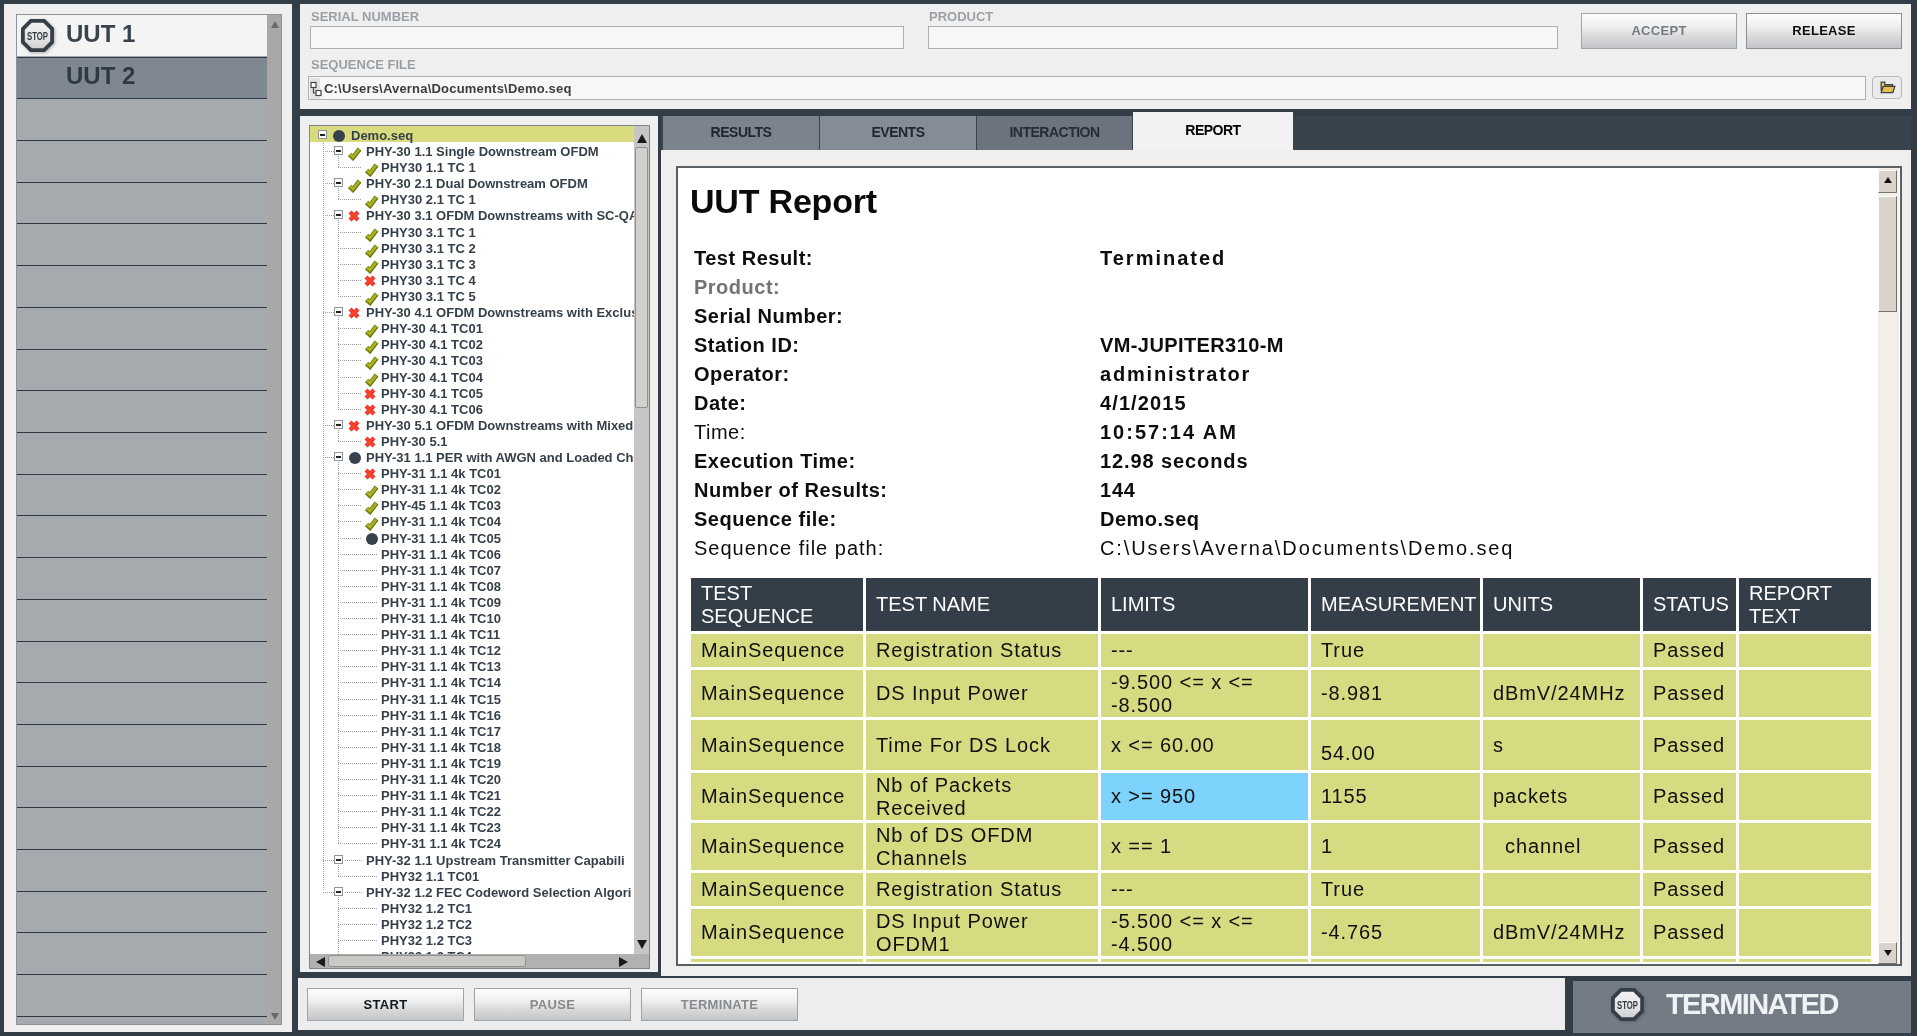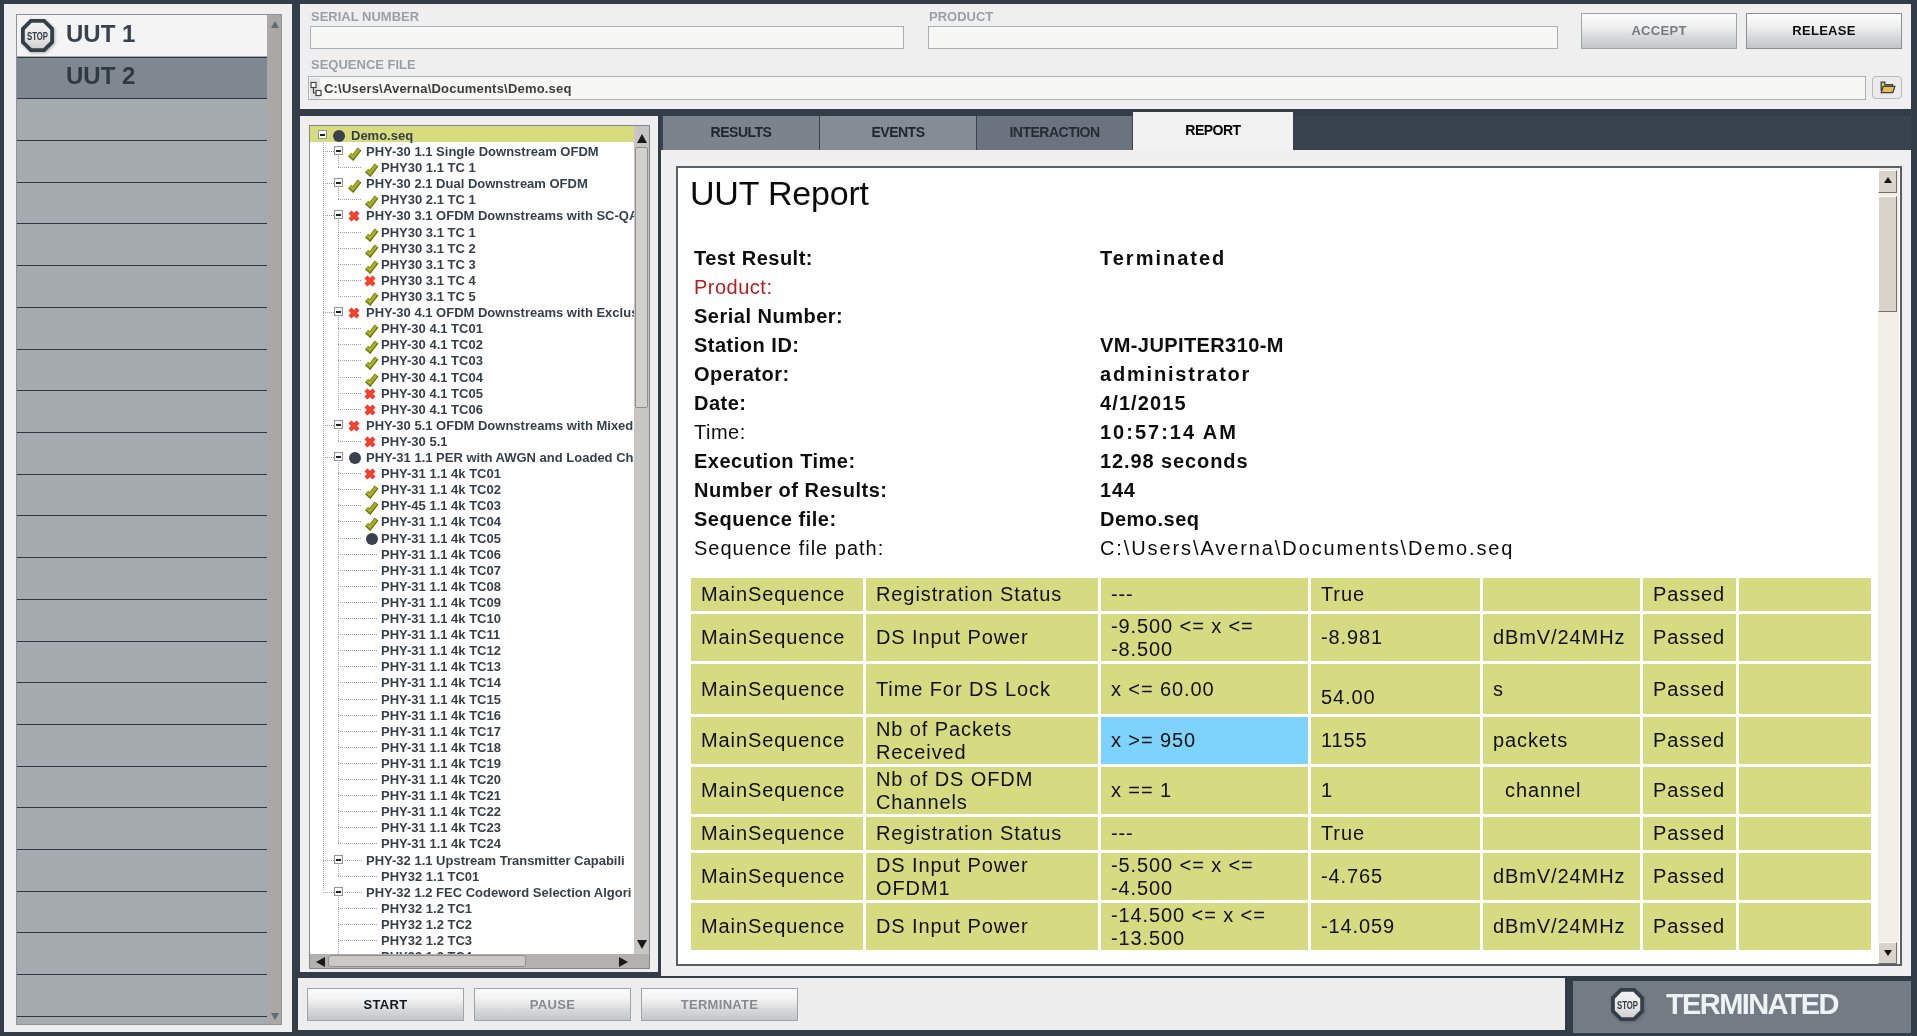--- a/index.html
+++ b/index.html
@@ -355,43 +355,52 @@
 <div class="abs" style="left:619px;top:957px;width:0;height:0;border-top:5px solid transparent;border-bottom:5px solid transparent;border-left:9px solid #1a1a1a"></div>
 <div class="abs" style="left:328px;top:955px;width:198px;height:12px;background:#cbc9c6;border:1px solid #909090;border-radius:3px"></div>
 <div class="abs" style="left:661px;top:116px;width:1250px;height:36px;background:#39434d"></div>
 <div class="panel" style="left:661px;top:150px;width:1250px;height:826px"></div>
 <div class="abs" style="left:663px;top:116px;width:157px;height:34px;background:#7b838d;border-right:1px solid #39434d;color:#20262e;font-weight:bold;font-size:14px;letter-spacing:-0.5px;text-align:center;line-height:33px">RESULTS</div>
 <div class="abs" style="left:820px;top:116px;width:157px;height:34px;background:#848c95;border-right:1px solid #39434d;color:#20262e;font-weight:bold;font-size:14px;letter-spacing:-0.5px;text-align:center;line-height:33px">EVENTS</div>
 <div class="abs" style="left:977px;top:116px;width:156px;height:34px;background:#6b747e;border-right:1px solid #39434d;color:#242c34;font-weight:bold;font-size:14px;letter-spacing:-0.5px;text-align:center;line-height:33px">INTERACTION</div>
 <div class="abs" style="left:1133px;top:112px;width:161px;height:38px;background:#f2f2f2;border-right:1px solid #39434d;color:#000;font-weight:bold;font-size:14px;letter-spacing:-0.5px;text-align:center;line-height:37px">REPORT</div>
 <div class="abs" style="left:676px;top:166px;width:1226px;height:800px;border:2px solid #5a5f64;background:#fff"></div>
 <div class="abs" style="left:680px;top:170px;width:1198px;height:792px;overflow:hidden;background:#fff">
-<div class="abs" style="left:10px;top:4px;font-size:34px;font-weight:normal;color:#0a0a0a;letter-spacing:-0.2px">UUT Report</div>
+<div class="abs" style="left:10px;top:12px;font-size:34px;font-weight:bold;color:#0a0a0a;letter-spacing:-0.2px">UUT Report</div>
 <div class="abs" style="left:14px;top:77px;font-size:20px;font-weight:bold;color:#0d0d0d;letter-spacing:0.5px">Test Result:</div>
 <div class="abs" style="left:420px;top:77px;font-size:20px;font-weight:bold;color:#0d0d0d;letter-spacing:2.0px">Terminated</div>
-<div class="abs" style="left:14px;top:106px;font-size:20px;font-weight:normal;color:#b91c1c;letter-spacing:0.5px">Product:</div>
+<div class="abs" style="left:14px;top:106px;font-size:20px;font-weight:bold;color:#737373;letter-spacing:0.5px">Product:</div>
 <div class="abs" style="left:14px;top:135px;font-size:20px;font-weight:bold;color:#0d0d0d;letter-spacing:0.5px">Serial Number:</div>
 <div class="abs" style="left:14px;top:164px;font-size:20px;font-weight:bold;color:#0d0d0d;letter-spacing:0.5px">Station ID:</div>
 <div class="abs" style="left:420px;top:164px;font-size:20px;font-weight:bold;color:#0d0d0d;letter-spacing:0.4px">VM-JUPITER310-M</div>
 <div class="abs" style="left:14px;top:193px;font-size:20px;font-weight:bold;color:#0d0d0d;letter-spacing:0.5px">Operator:</div>
 <div class="abs" style="left:420px;top:193px;font-size:20px;font-weight:bold;color:#0d0d0d;letter-spacing:1.8px">administrator</div>
 <div class="abs" style="left:14px;top:222px;font-size:20px;font-weight:bold;color:#0d0d0d;letter-spacing:0.5px">Date:</div>
 <div class="abs" style="left:420px;top:222px;font-size:20px;font-weight:bold;color:#0d0d0d;letter-spacing:1.1px">4/1/2015</div>
 <div class="abs" style="left:14px;top:251px;font-size:20px;font-weight:normal;color:#0d0d0d;letter-spacing:0.5px">Time:</div>
 <div class="abs" style="left:420px;top:251px;font-size:20px;font-weight:bold;color:#0d0d0d;letter-spacing:2.0px">10:57:14 AM</div>
 <div class="abs" style="left:14px;top:280px;font-size:20px;font-weight:bold;color:#0d0d0d;letter-spacing:0.5px">Execution Time:</div>
 <div class="abs" style="left:420px;top:280px;font-size:20px;font-weight:bold;color:#0d0d0d;letter-spacing:0.9px">12.98 seconds</div>
 <div class="abs" style="left:14px;top:309px;font-size:20px;font-weight:bold;color:#0d0d0d;letter-spacing:0.5px">Number of Results:</div>
 <div class="abs" style="left:420px;top:309px;font-size:20px;font-weight:bold;color:#0d0d0d;letter-spacing:0.8px">144</div>
 <div class="abs" style="left:14px;top:338px;font-size:20px;font-weight:bold;color:#0d0d0d;letter-spacing:0.5px">Sequence file:</div>
 <div class="abs" style="left:420px;top:338px;font-size:20px;font-weight:bold;color:#0d0d0d;letter-spacing:0.5px">Demo.seq</div>
 <div class="abs" style="left:14px;top:367px;font-size:20px;font-weight:normal;color:#0d0d0d;letter-spacing:1.0px">Sequence file path:</div>
 <div class="abs" style="left:420px;top:367px;font-size:20px;font-weight:normal;color:#0d0d0d;letter-spacing:1.9px">C:\Users\Averna\Documents\Demo.seq</div>
 <table style="position:absolute;left:8px;top:405px;border-collapse:separate;border-spacing:3px;font-size:20px;color:#101010">
       <tbody>
+        <tr>
+          <td style="width:172px;height:53px;background:#333e49;color:#fff;padding:0 0 0 10px;line-height:23px;vertical-align:middle">TEST<br>SEQUENCE</td>
+          <td style="width:232px;height:53px;background:#333e49;color:#fff;padding:0 0 0 10px;line-height:23px;vertical-align:middle">TEST NAME</td>
+          <td style="width:207px;height:53px;background:#333e49;color:#fff;padding:0 0 0 10px;line-height:23px;vertical-align:middle">LIMITS</td>
+          <td style="width:169px;height:53px;background:#333e49;color:#fff;padding:0 0 0 10px;line-height:23px;vertical-align:middle">MEASUREMENT</td>
+          <td style="width:157px;height:53px;background:#333e49;color:#fff;padding:0 0 0 10px;line-height:23px;vertical-align:middle">UNITS</td>
+          <td style="width:93px;height:53px;background:#333e49;color:#fff;padding:0 0 0 10px;line-height:23px;vertical-align:middle">STATUS</td>
+          <td style="width:132px;height:53px;background:#333e49;color:#fff;padding:0 0 0 10px;line-height:23px;vertical-align:middle">REPORT<br>TEXT</td>
+        </tr>
         <tr>
           <td style="width:172px;height:33px;background:#d6da80;padding:0 0 0 10px;line-height:23px;letter-spacing:0.9px;vertical-align:middle">MainSequence</td>
           <td style="width:232px;height:33px;background:#d6da80;padding:0 0 0 10px;line-height:23px;letter-spacing:0.9px;vertical-align:middle">Registration Status</td>
           <td style="width:207px;height:33px;background:#d6da80;padding:0 0 0 10px;line-height:23px;letter-spacing:0.9px;vertical-align:middle">---</td>
           <td style="width:169px;height:33px;background:#d6da80;padding:0 0 0 10px;line-height:23px;letter-spacing:0.9px;vertical-align:middle">True</td>
           <td style="width:157px;height:33px;background:#d6da80;padding:0 0 0 10px;line-height:23px;letter-spacing:0.9px;vertical-align:middle"></td>
           <td style="width:93px;height:33px;background:#d6da80;padding:0 0 0 10px;line-height:23px;letter-spacing:0.9px;vertical-align:middle">Passed</td>
           <td style="width:132px;height:33px;background:#d6da80;padding:0 0 0 10px;line-height:23px;letter-spacing:0.9px;vertical-align:middle"></td>
         </tr>
         <tr>

